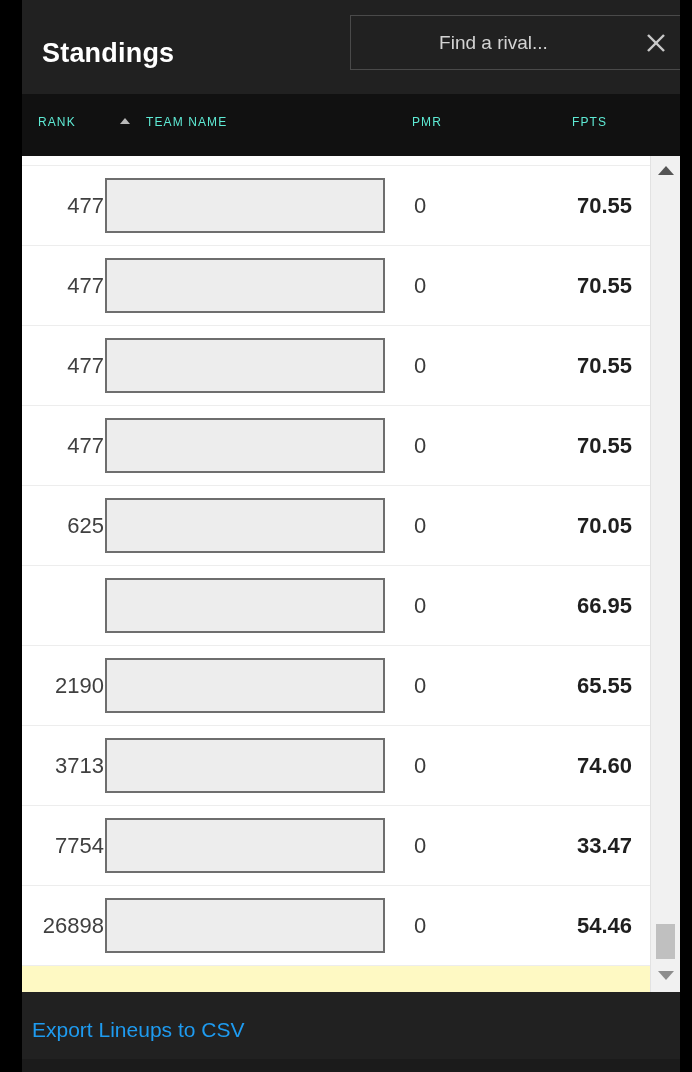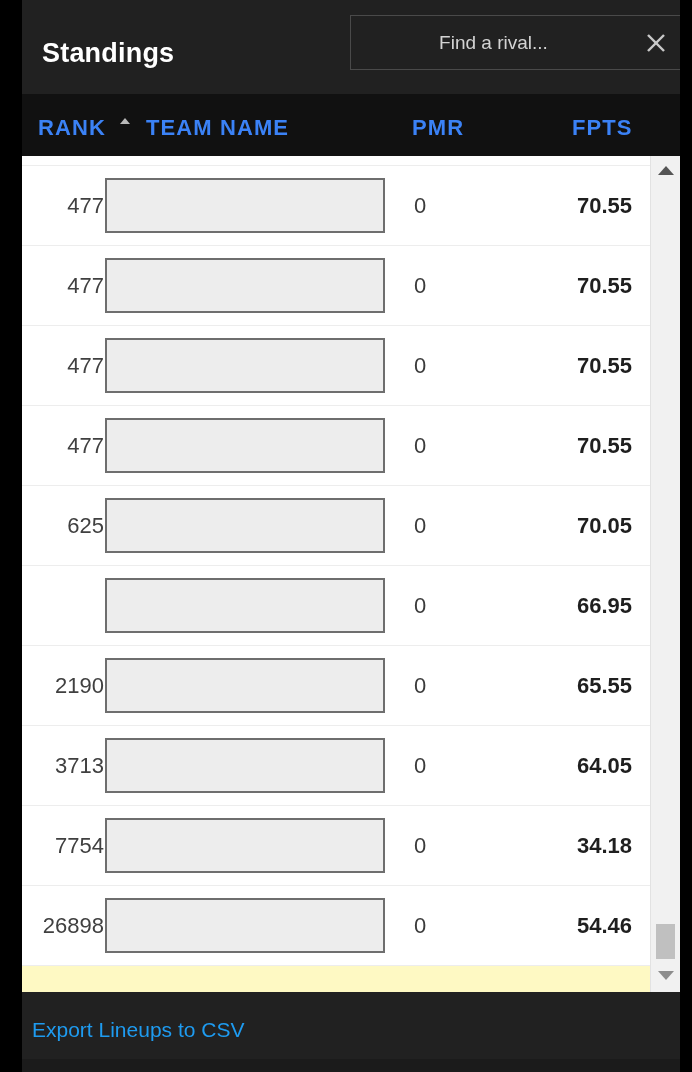--- a/index.html
+++ b/index.html
@@ -91,23 +91,23 @@
 
   
   .colhead {
     position: relative;
     height: 62px;
     background: #111111;
   }
   .colhead > div {
     position: absolute;
     top: 21px;
-    font-size: 22px;
-    font-weight: bold;
-    color: #3b82f6;
+    font-size: 12px;
+    font-weight: normal;
+    color: #5eead4;
     letter-spacing: 1.1px;
     white-space: nowrap;
   }
   .ch-rank  { left: 16px; }
   .ch-sort  {
     left: 98px; top: 24px !important;
     width: 0; height: 0;
     border-left: 5px solid transparent;
     border-right: 5px solid transparent;
     border-bottom: 6px solid #b9b9b9;
@@ -299,27 +299,27 @@
           <div class="row">
             <div class="cell-rank">2190</div>
             <div class="cell-team"></div>
             <div class="cell-pmr">0</div>
             <div class="cell-fpts">65.55</div>
           </div>
           <div class="row">
             <div class="cell-rank">3713</div>
             <div class="cell-team"></div>
             <div class="cell-pmr">0</div>
-            <div class="cell-fpts">64.05</div>
+            <div class="cell-fpts">74.60</div>
           </div>
           <div class="row">
             <div class="cell-rank">7754</div>
             <div class="cell-team"></div>
             <div class="cell-pmr">0</div>
-            <div class="cell-fpts">34.18</div>
+            <div class="cell-fpts">33.47</div>
           </div>
           <div class="row">
             <div class="cell-rank">26898</div>
             <div class="cell-team"></div>
             <div class="cell-pmr">0</div>
             <div class="cell-fpts">54.46</div>
           </div>
         </div>
 
       <div class="scrollbar">

